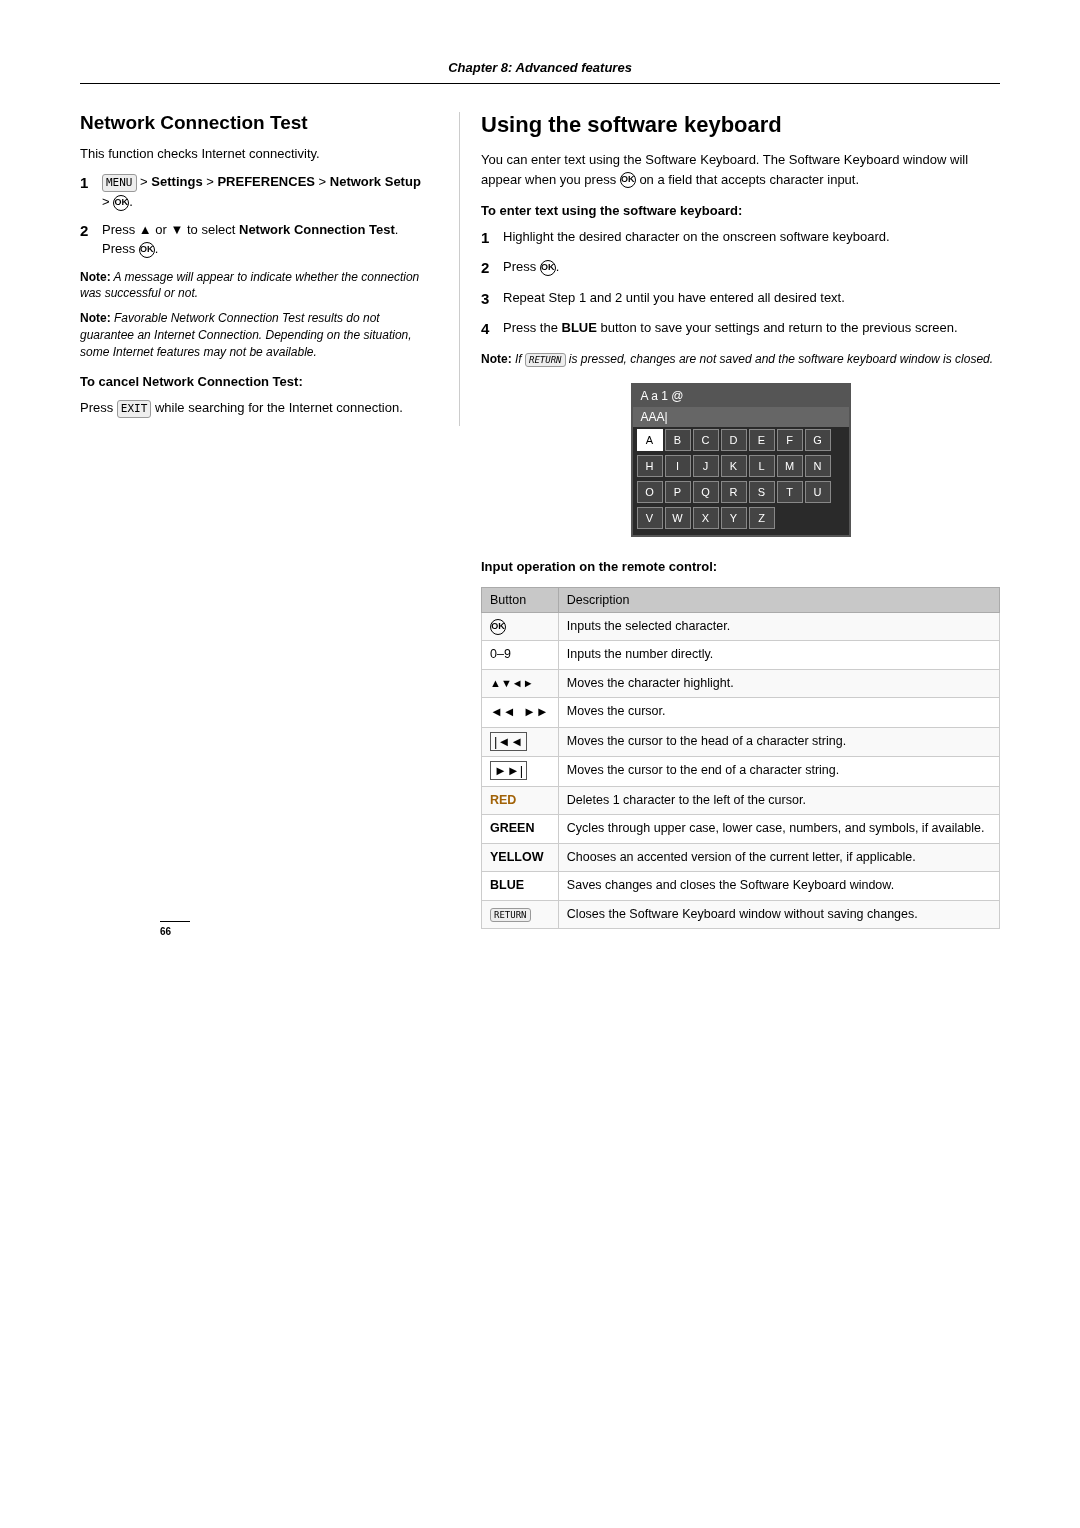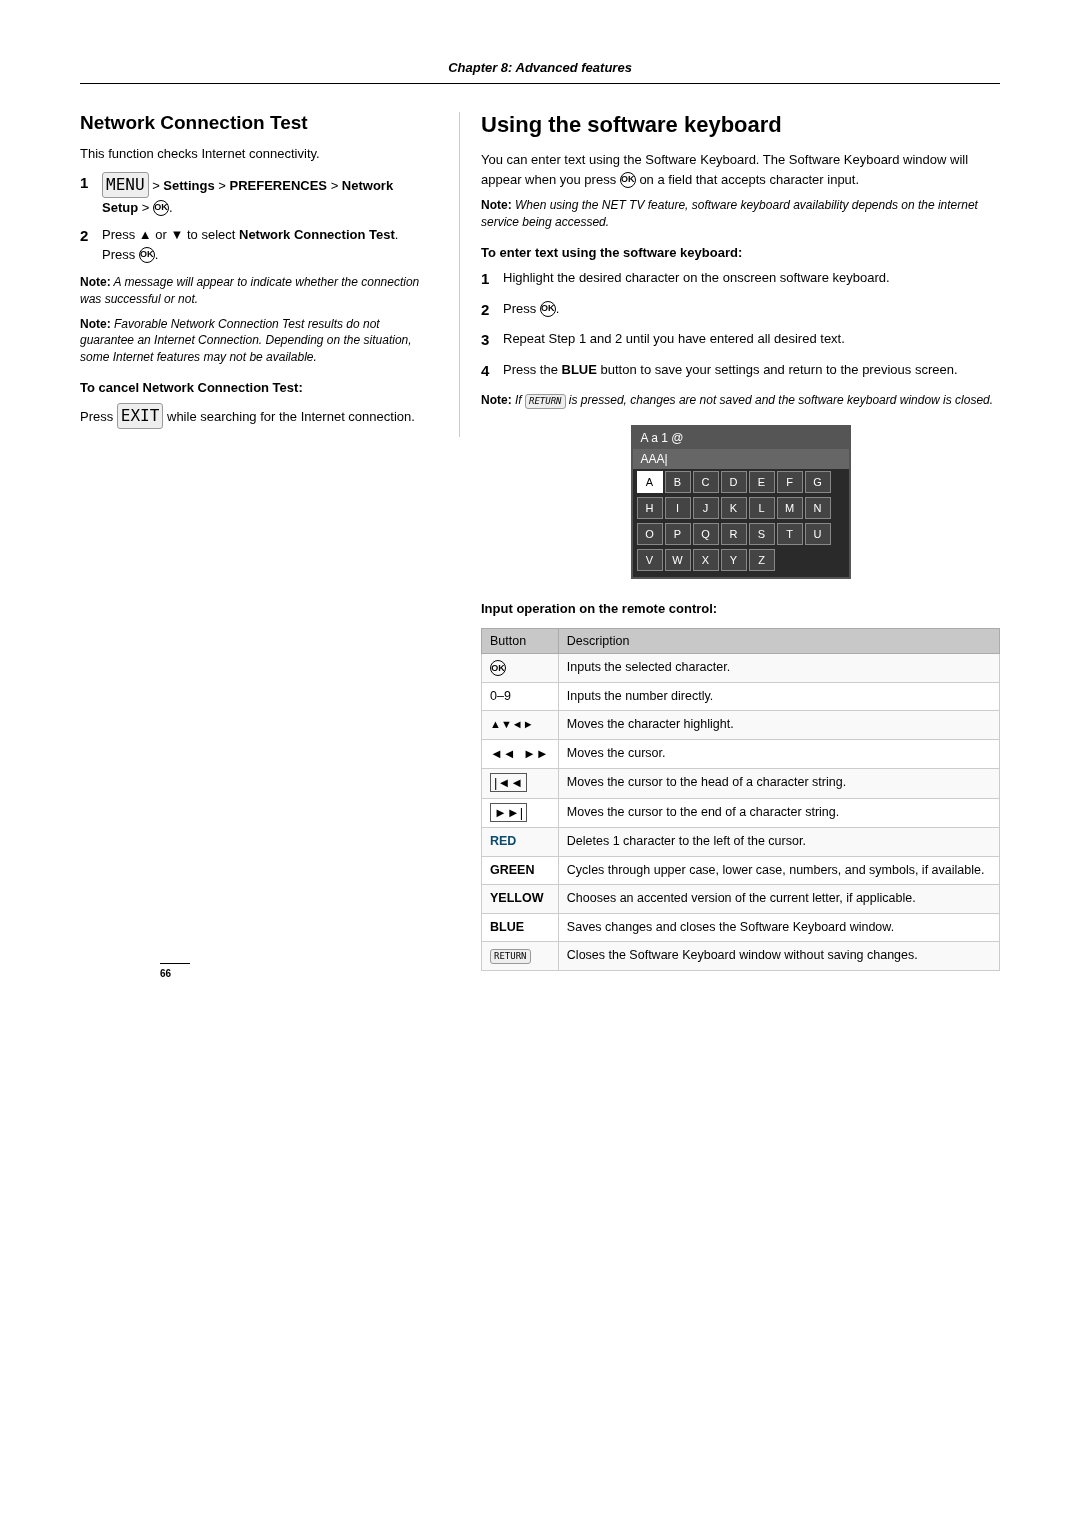--- a/index.html
+++ b/index.html
@@ -80,21 +80,21 @@
       font-size: 13px;
       margin-bottom: 6px;
       margin-top: 12px;
     }
     .kbd {
       display: inline-block;
       background: #eee;
       border: 1px solid #999;
       border-radius: 3px;
       padding: 0 3px;
-      font-size: 16px;
+      font-size: 11px;
       font-family: monospace;
     }
     .icon-circle {
       display: inline-flex;
       align-items: center;
       justify-content: center;
       width: 16px;
       height: 16px;
       border: 1px solid #000;
       border-radius: 50%;
@@ -226,23 +226,20 @@
     </p>
   </div>
 
   <div class="right-col">
     <h2 class="section-title-large">Using the software keyboard</h2>
 
     <p>
       You can enter text using the Software Keyboard. The Software Keyboard window will appear when you press <span class="icon-circle">OK</span> on a field that accepts character input.
     </p>
 
-    <p class="note-text">
-      <strong>Note:</strong> When using the NET TV feature, software keyboard availability depends on the internet service being accessed.
-    </p>
 
     <p class="subheading">To enter text using the software keyboard:</p>
 
     <ol class="step-list">
       <li>
         <span class="step-num">1</span>
         <span class="step-content">Highlight the desired character on the onscreen software keyboard.</span>
       </li>
       <li>
         <span class="step-num">2</span>
@@ -333,21 +330,21 @@
           </tr>
           <tr>
             <td><span style="font-size:13px; border:1px solid #555; padding:1px 3px;">|◄◄</span></td>
             <td>Moves the cursor to the head of a character string.</td>
           </tr>
           <tr>
             <td><span style="font-size:13px; border:1px solid #555; padding:1px 3px;">►►|</span></td>
             <td>Moves the cursor to the end of a character string.</td>
           </tr>
           <tr>
-            <td><span style="color:#0c4a6e; font-weight:bold;">RED</span></td>
+            <td><span style="color:#a16207; font-weight:bold;">RED</span></td>
             <td>Deletes 1 character to the left of the cursor.</td>
           </tr>
           <tr>
             <td><span style="color:#000; font-weight:bold;">GREEN</span></td>
             <td>Cycles through upper case, lower case, numbers, and symbols, if available.</td>
           </tr>
           <tr>
             <td><span style="color:#000; font-weight:bold;">YELLOW</span></td>
             <td>Chooses an accented version of the current letter, if applicable.</td>
           </tr>

